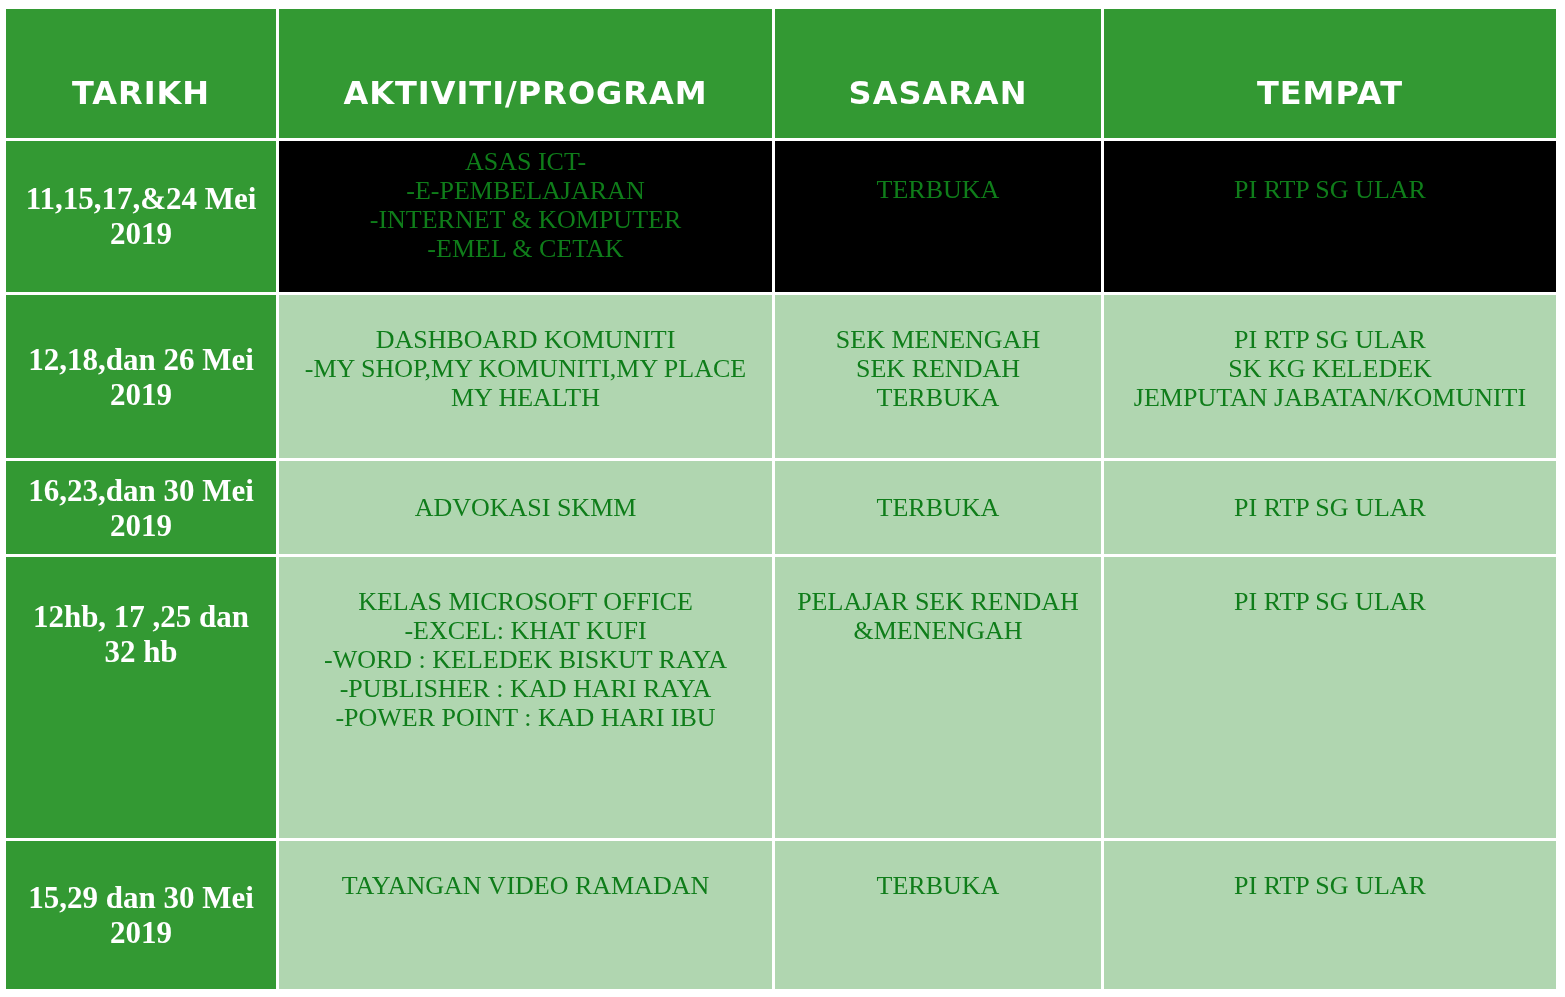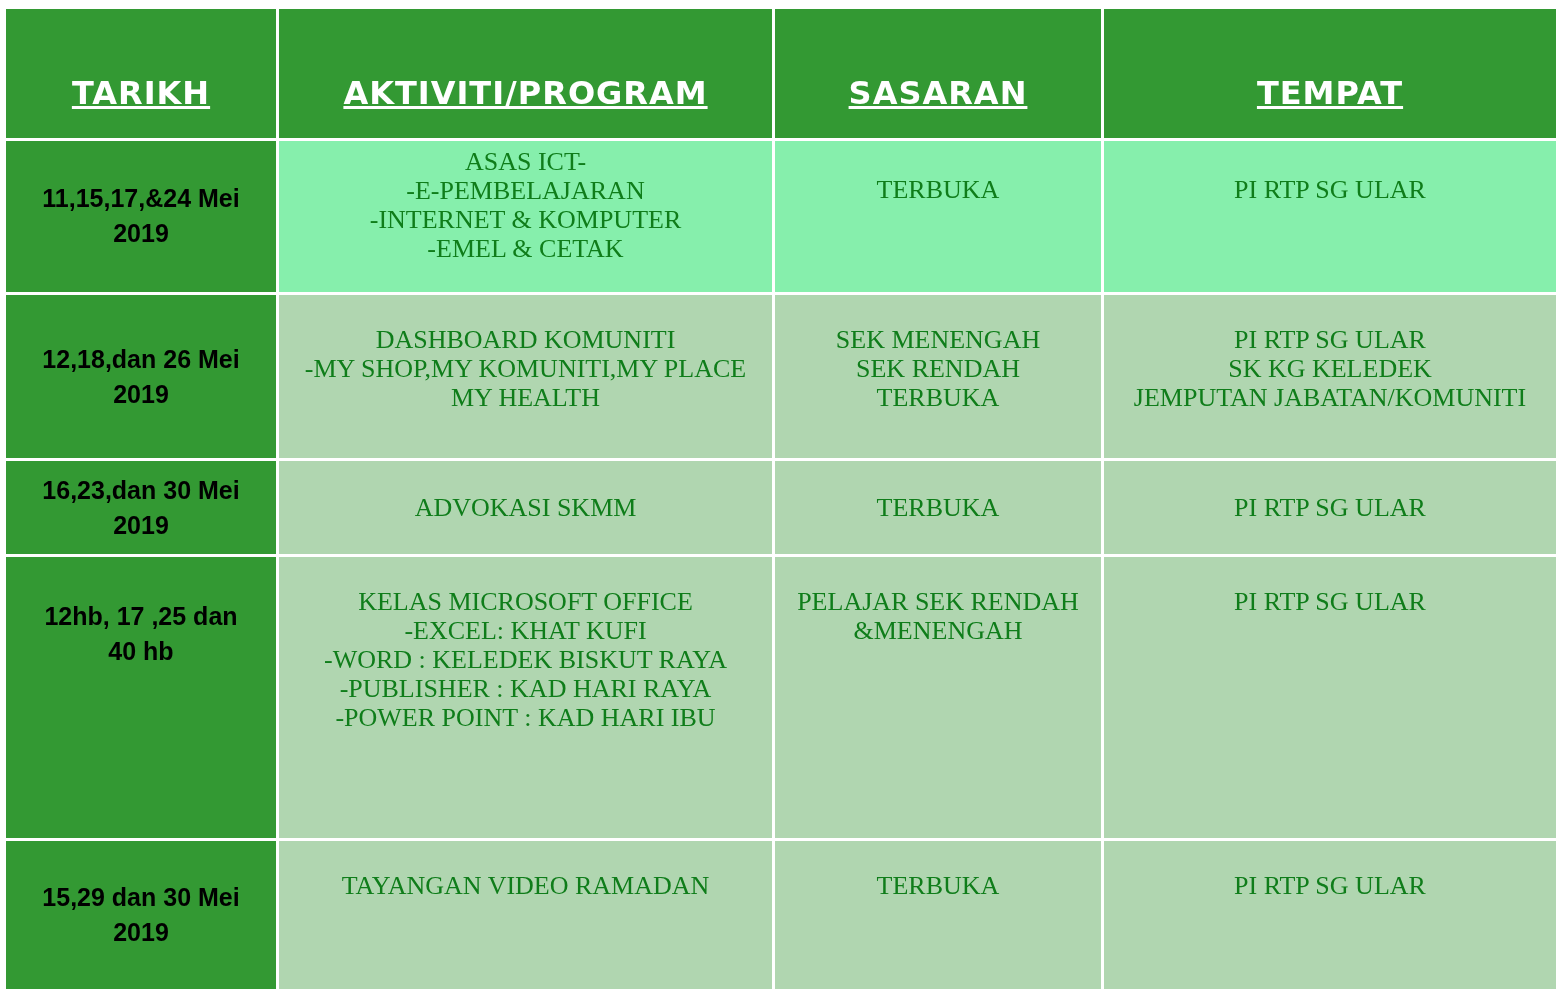--- a/index.html
+++ b/index.html
@@ -11,34 +11,33 @@
     background: #ffffff;
     table-layout: fixed;
   }
   .tbl td, .tbl th { padding: 0; text-align: center; }
   .hdr th {
     background: #339933; color: #ffffff;
     font-family: "DejaVu Sans", sans-serif; font-weight: bold;
     font-size: 32px; letter-spacing: 1px;
     vertical-align: bottom; padding-bottom: 26px;
     height: 90px;
-    text-decoration: underline;
   }
   .date {
-    background: #339933; color: #000000;
-    font-family: Liberation Sans, sans-serif; font-weight: bold;
-    font-size: 25px; line-height: 35px; vertical-align: middle;
+    background: #339933; color: #ffffff;
+    font-family: Liberation Serif, serif; font-weight: bold;
+    font-size: 31px; line-height: 35px; vertical-align: middle;
   }
   .cell {
     color: #0f7d1a;
     font-family: "Liberation Serif", "DejaVu Serif", serif;
     font-size: 26px; line-height: 29px;
     vertical-align: top; padding-top: 6px !important;
   }
-  .light { background: #86efac; }
+  .light { background: #000000; }
   .mid { background: #b0d6b0; }
   .vmid { vertical-align: middle; padding-top: 0 !important; }
   .line { display: block; white-space: nowrap; }
 </style>
 </head>
 <body>
 
 <table class="tbl">
   <colgroup>
     <col style="width:270px">
@@ -108,21 +107,21 @@
     </td>
     <td class="cell mid vmid">
       <span class="line">PI RTP SG ULAR</span>
     </td>
   </tr>
 
 
   <tr style="height:252px">
     <td class="date" style="vertical-align:top;padding-top:42px">
       <span class="line">12hb, 17 ,25 dan</span>
-      <span class="line">40 hb</span>
+      <span class="line">32 hb</span>
     </td>
     <td class="cell mid" style="padding-top:30px !important">
       <span class="line">KELAS MICROSOFT OFFICE</span>
       <span class="line">-EXCEL: KHAT KUFI</span>
       <span class="line">-WORD :  KELEDEK BISKUT RAYA</span>
       <span class="line">-PUBLISHER : KAD HARI RAYA</span>
       <span class="line">-POWER POINT : KAD HARI IBU</span>
     </td>
     <td class="cell mid" style="padding-top:30px !important">
       <span class="line">PELAJAR SEK RENDAH</span>

